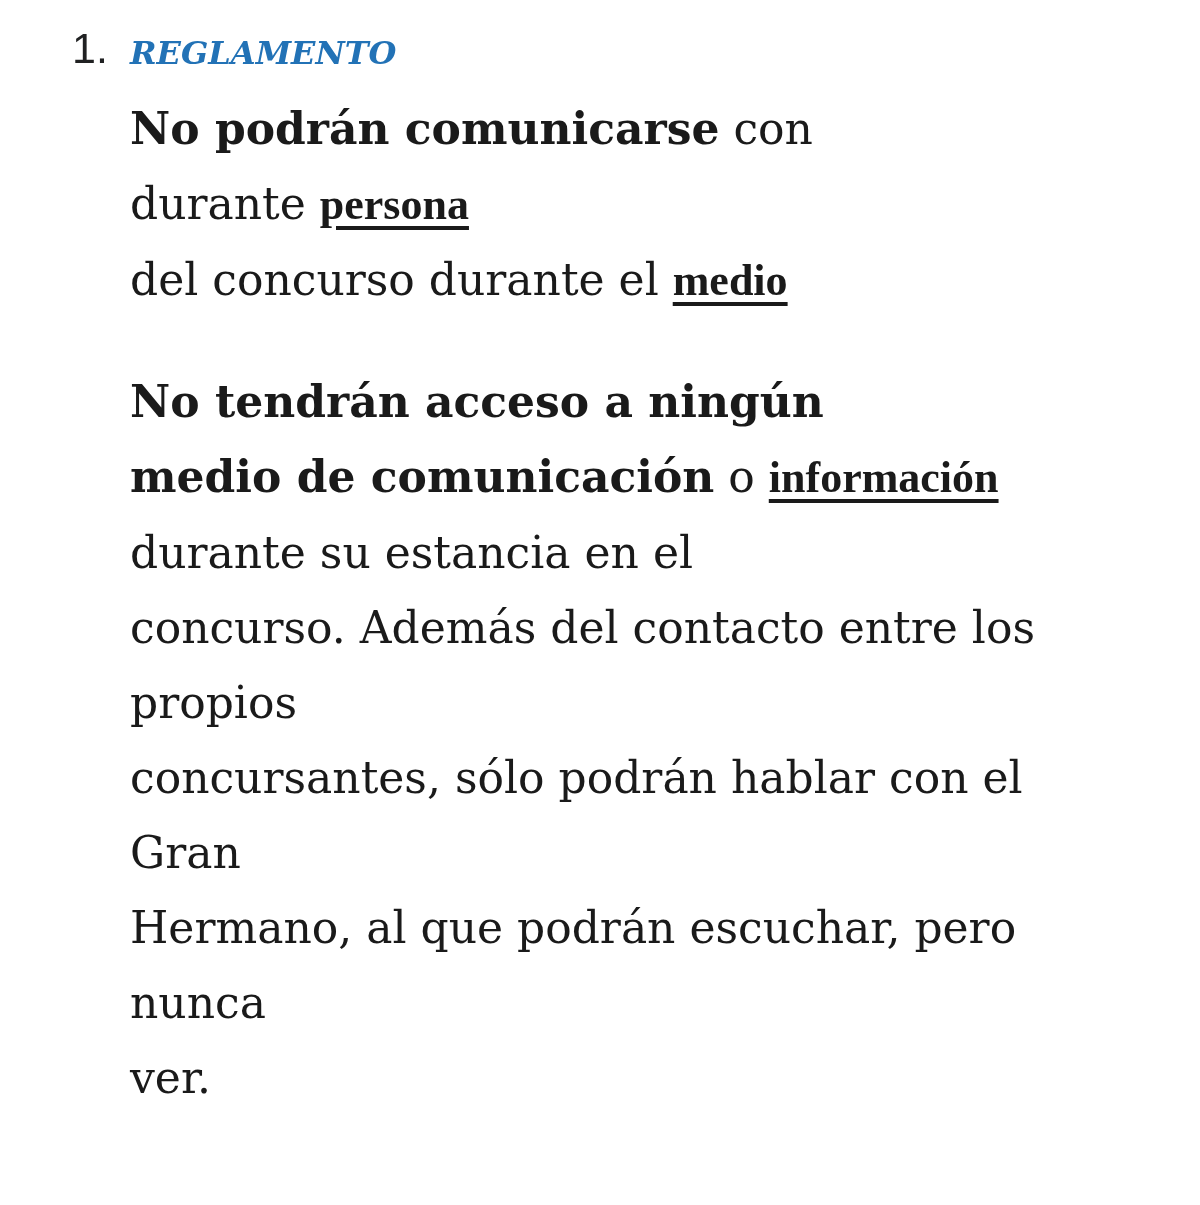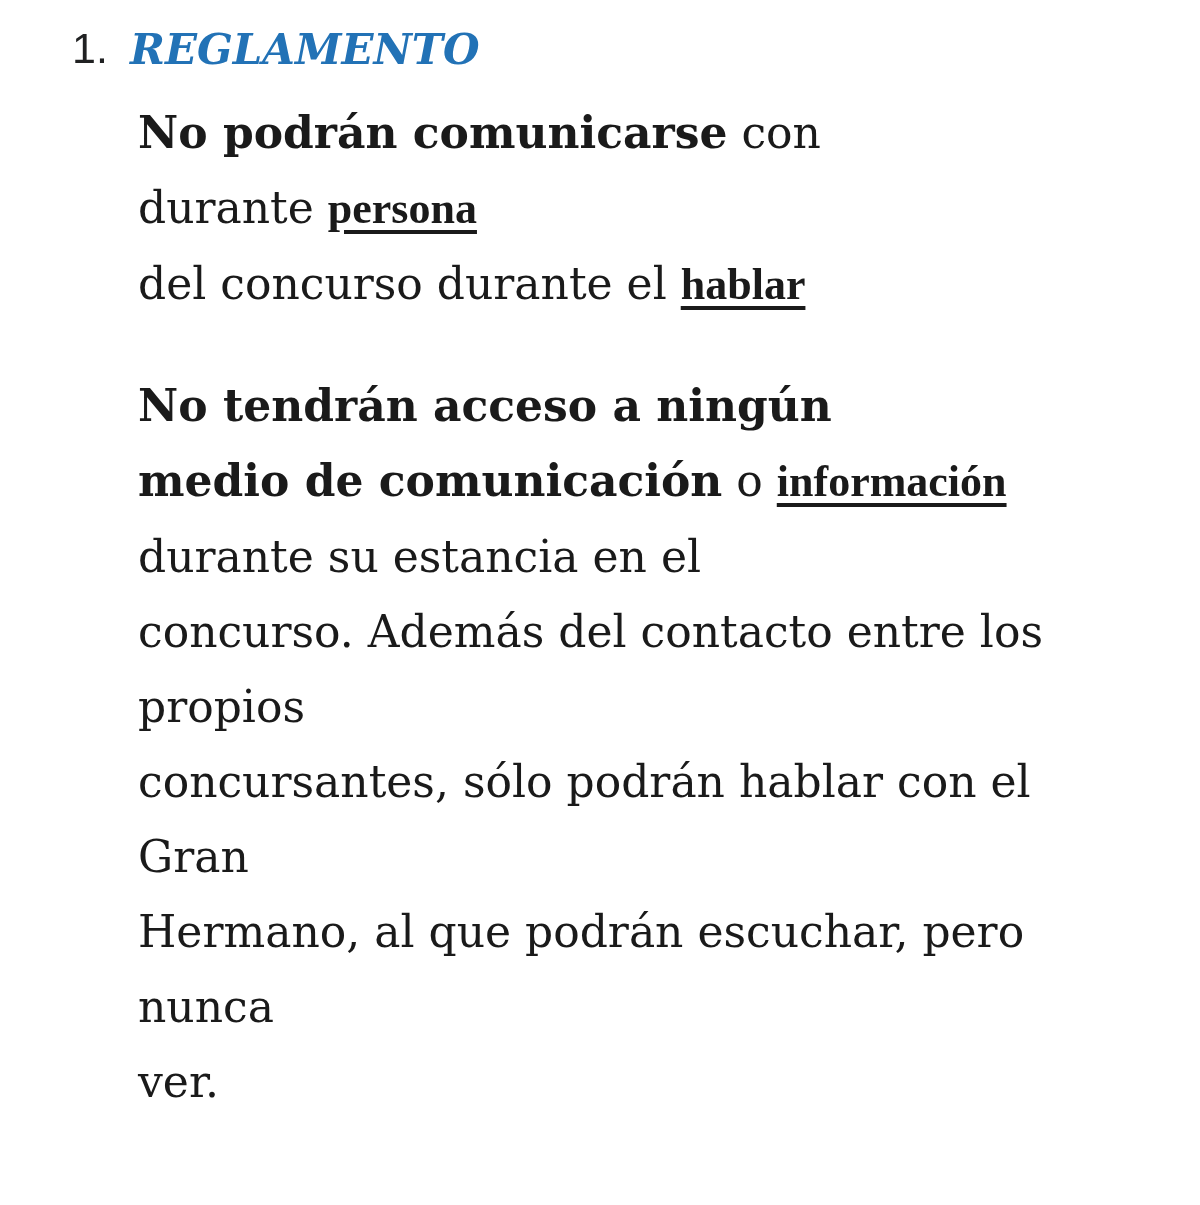--- a/index.html
+++ b/index.html
@@ -34,29 +34,29 @@
     font-family: "DejaVu Serif", "Liberation Serif", serif;
     font-size: 44px;
     line-height: 75px;
     color: #1a1a1a;
   }
   .title-line {
     line-height: 75px;
   }
   .title-link {
     font-family: "DejaVu Serif", "Liberation Serif", serif;
-    font-size: 42px;
+    font-size: 32px;
     font-weight: bold;
     font-style: italic;
     color: #2272b6;
     text-decoration: none;
     cursor: pointer;
   }
   p.para {
-    margin: 8px;
+    margin: 0;
     padding: 0;
   }
   p.para + p.para {
     margin-top: 46px;
   }
   .seg-bold { font-weight: bold; }
   .seg-underline {
     text-decoration: underline;
     text-decoration-thickness: 4px;
     text-underline-offset: 7px;
@@ -66,17 +66,17 @@
 </head>
 <body>
 
 <div class="page" style="background: rgb(255, 255, 255);">
   <div class="list-item">
     <span class="marker">1.</span>
     <div class="content" style="color: rgb(26, 26, 26);">
       <div class="title-line">
         <a class="title-link" href="#" style="color: rgb(34, 114, 182);">REGLAMENTO</a>
       </div>
-      <p class="para" id="para-0"><span class="seg-bold">No podrán comunicarse</span><span> con</span><br><span>durante </span><span class="seg-bold seg-underline">persona</span><br><span>del concurso durante el </span><span class="seg-bold seg-underline">hablar</span><br></p>
+      <p class="para" id="para-0"><span class="seg-bold">No podrán comunicarse</span><span> con</span><br><span>durante </span><span class="seg-bold seg-underline">persona</span><br><span>del concurso durante el </span><span class="seg-bold seg-underline">medio</span><br></p>
       <p class="para" id="para-1"><span class="seg-bold">No tendrán acceso a ningún</span><br><span class="seg-bold">medio de comunicación</span><span> o </span><span class="seg-bold seg-underline">información</span><br><span>durante su estancia en el</span><br><span>concurso. Además del contacto entre los</span><br><span>propios</span><br><span>concursantes, sólo podrán hablar con el</span><br><span>Gran</span><br><span>Hermano, al que podrán escuchar, pero</span><br><span>nunca</span><br><span>ver.</span></p>
     </div>
   </div>
 </div>
 
 </body></html>

